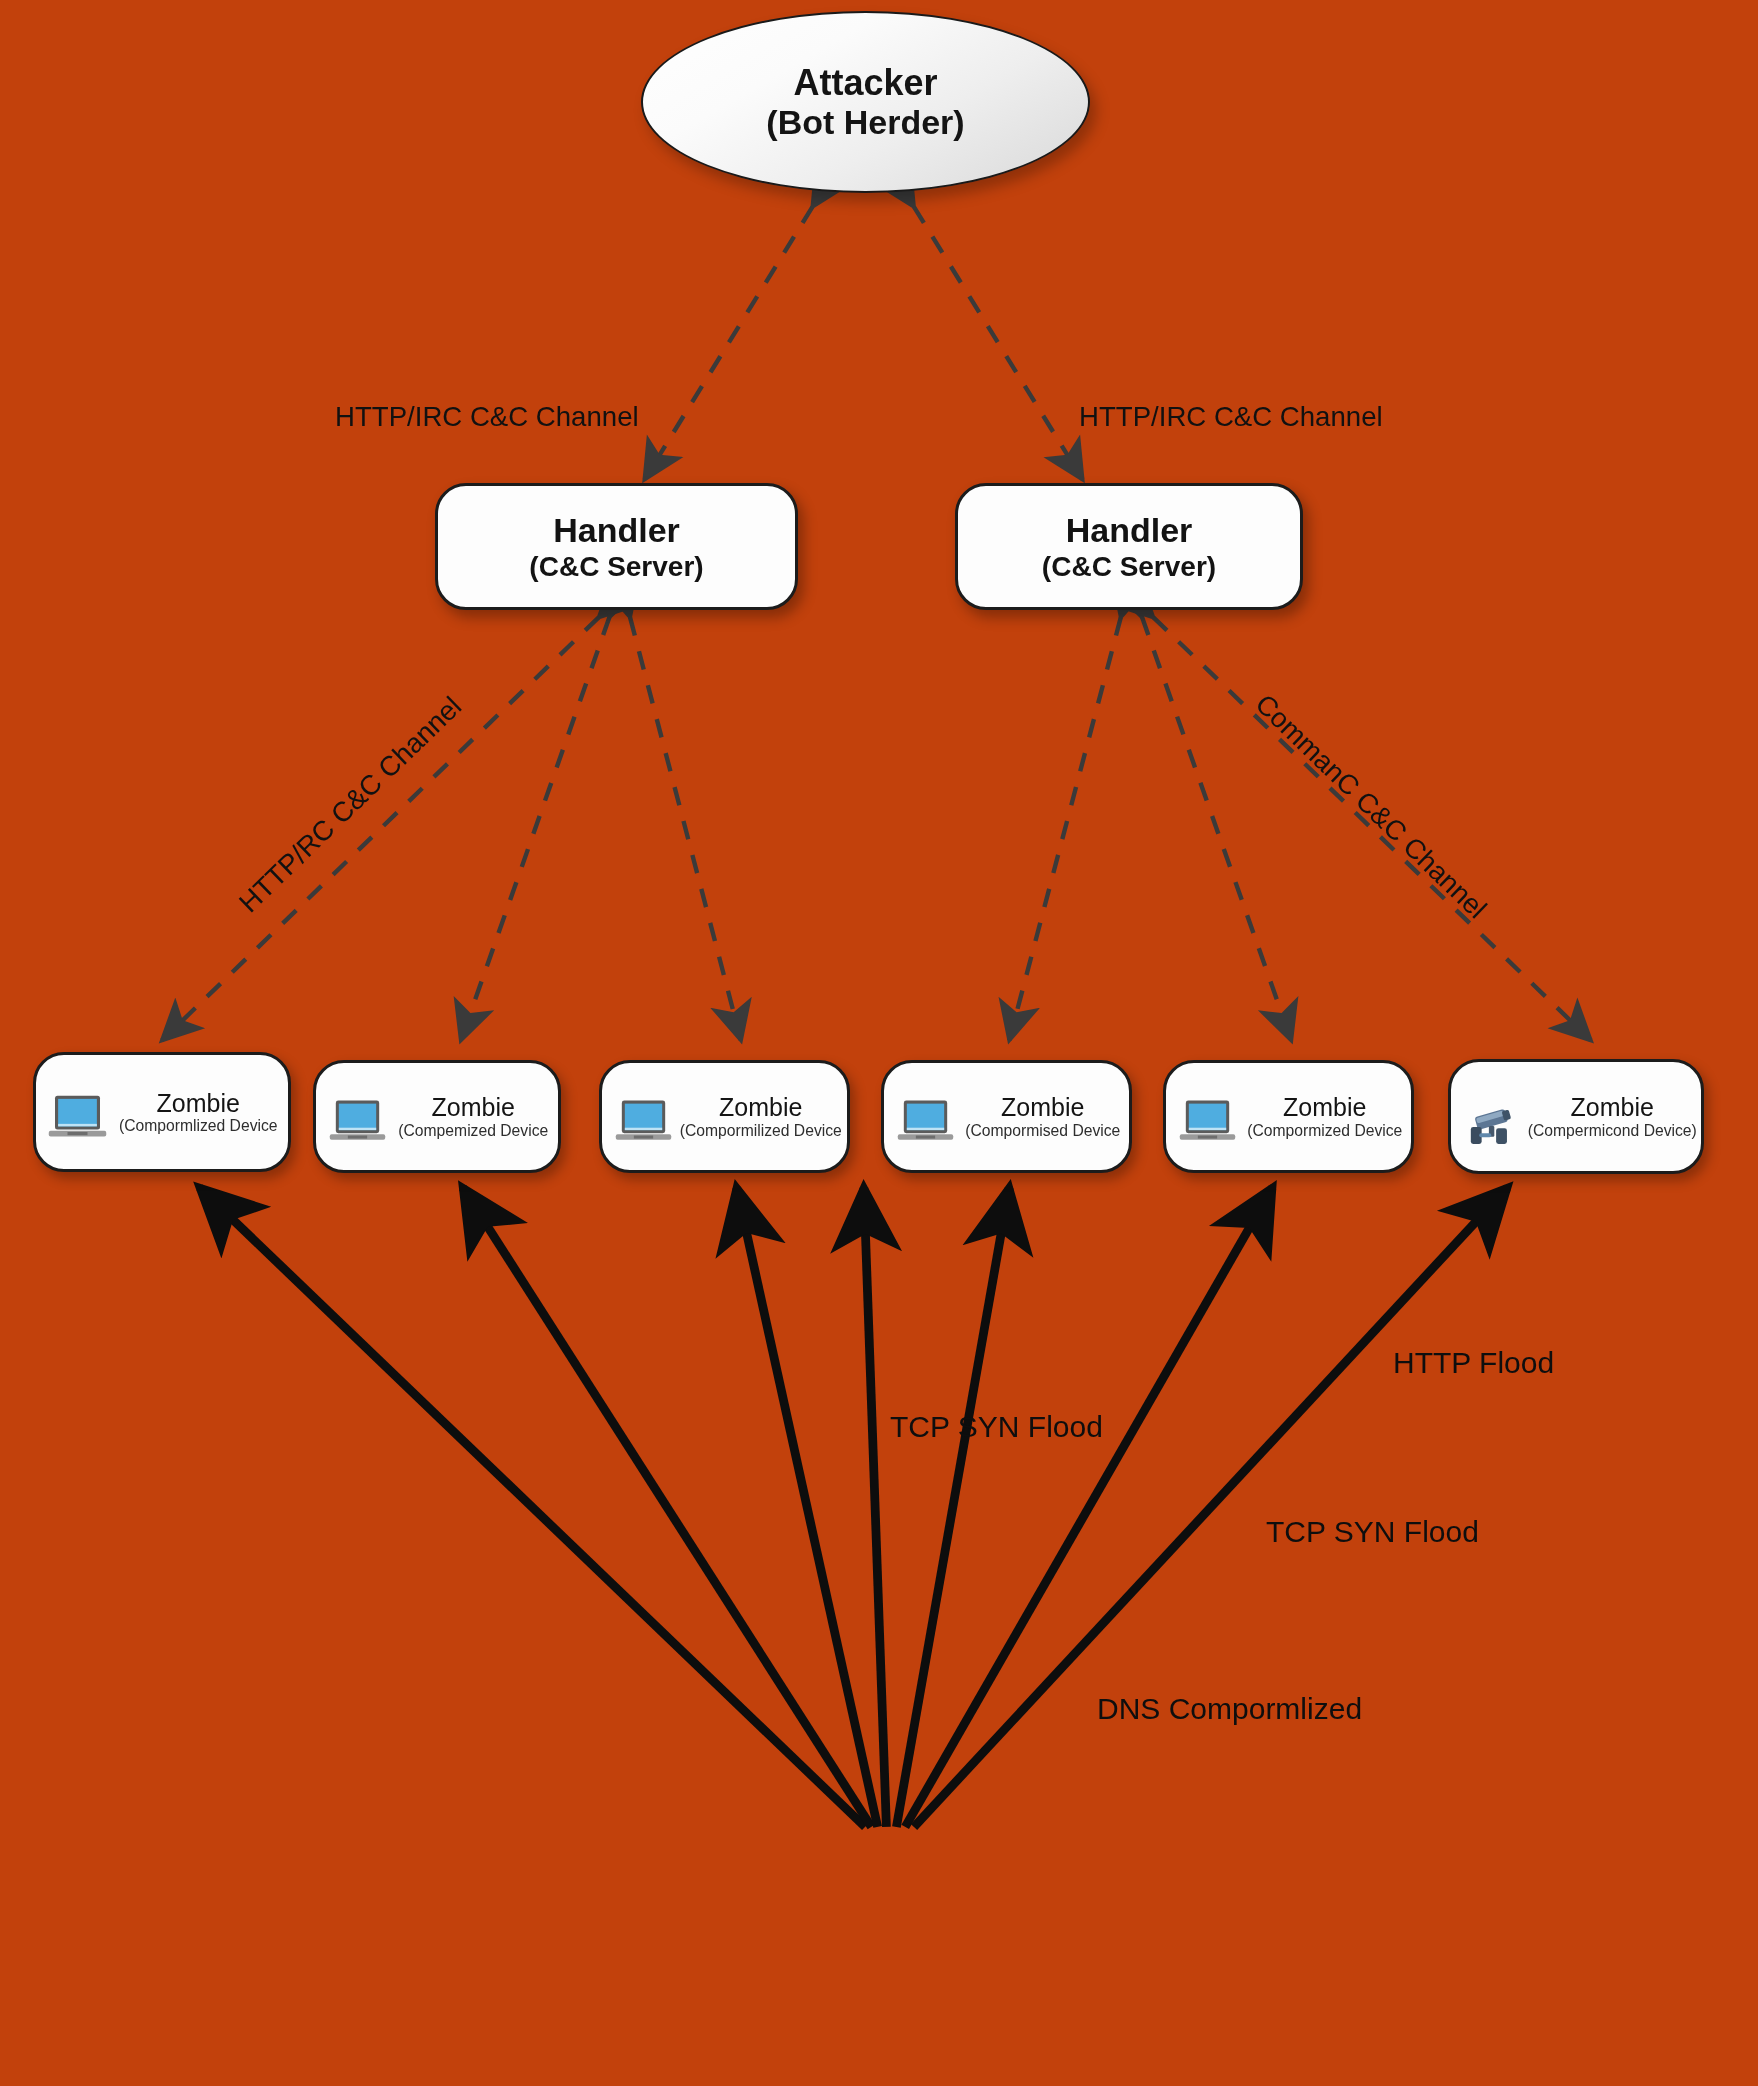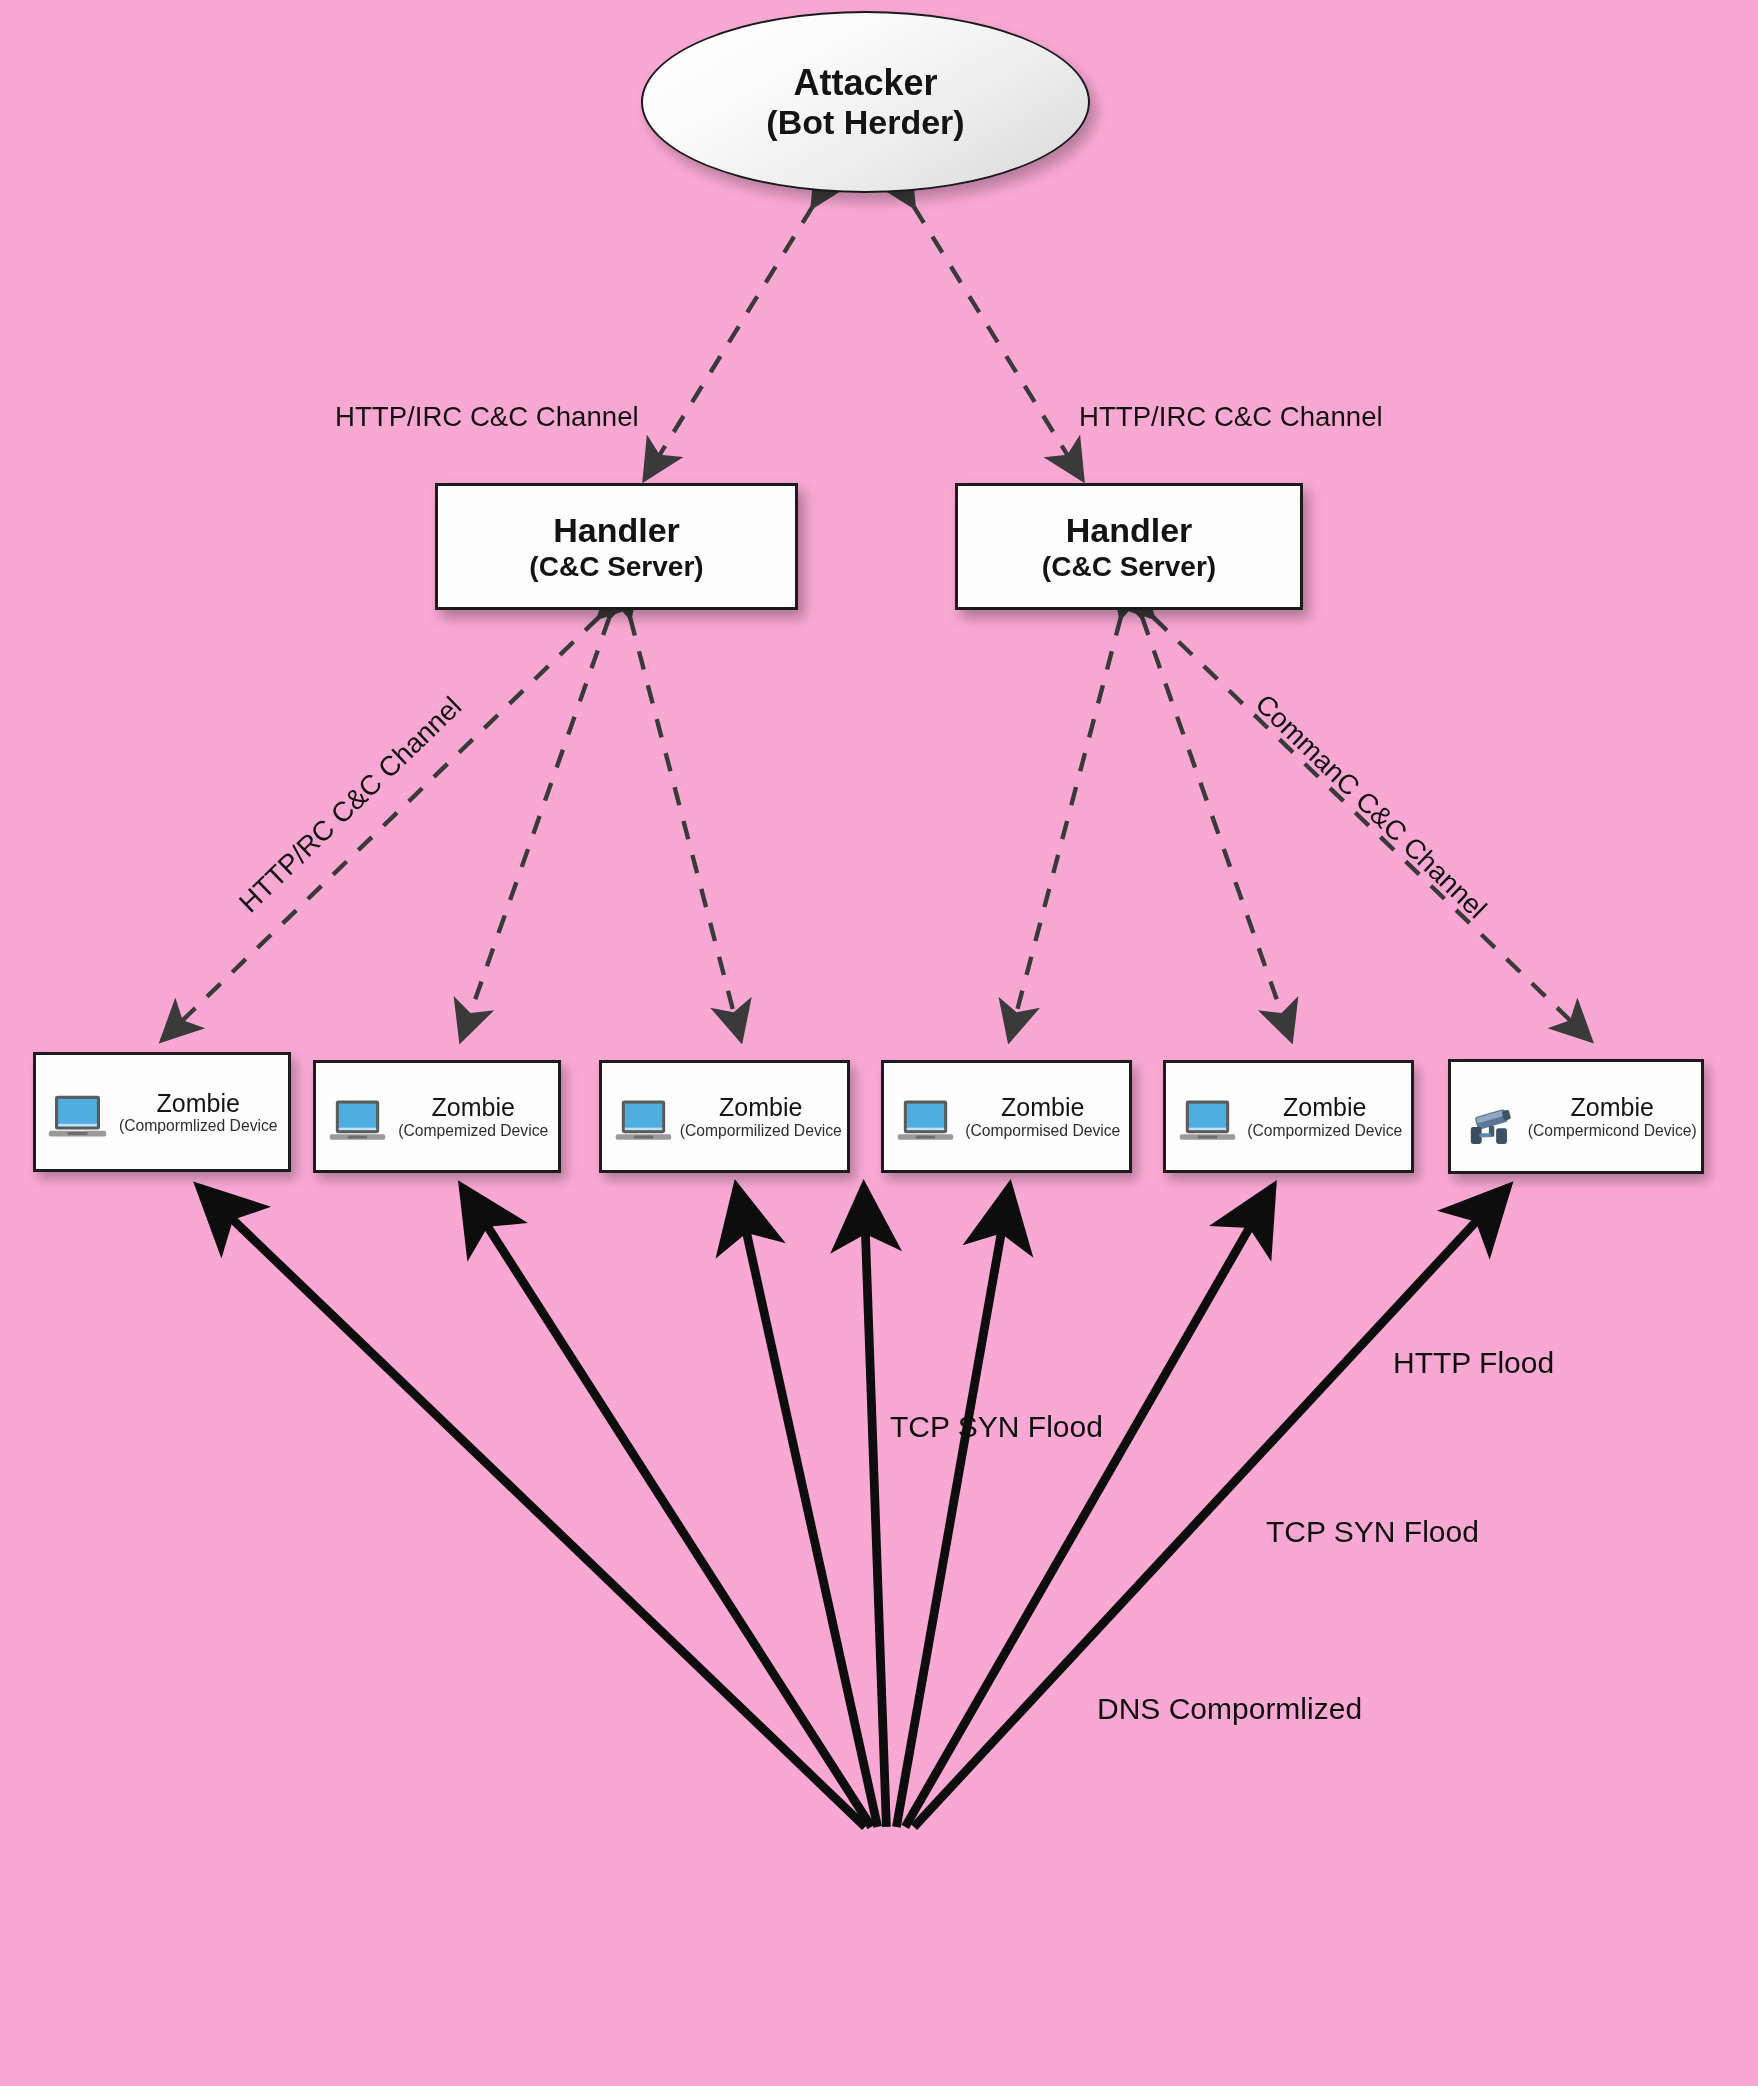--- a/index.html
+++ b/index.html
@@ -1,21 +1,21 @@
 <!DOCTYPE html>
 <html style="font-size:10px"><head>
 <meta charset="utf-8">
 <style>
   html,body{margin:0;padding:0;background:#ffffff;}
   body{font-family:"Liberation Sans",sans-serif;}
-  #stage{position:relative;width:1759px;height:2087px;background:#f9a8d4;overflow:hidden;}
+  #stage{position:relative;width:1759px;height:2087px;background:#c2410c;overflow:hidden;}
   #wire{position:absolute;left:0;top:0;width:1759px;height:2087px;}
 
   .node{position:absolute;box-sizing:border-box;display:flex;flex-direction:column;
-        align-items:center;justify-content:center;text-align:center;}
+        align-items:center;justify-content:center;text-align:center;border-radius:31px;}
 
   .ellipse{
     border:2.5px solid #1a1a1a;border-radius:50%;
     background:linear-gradient(150deg,#ffffff 0%,#fbfbfb 32%,#eeeeee 62%,#d8d8d8 100%);
     box-shadow:6.3px 8.8px 13.8px rgba(0,0,0,.26);
   }
   .ellipse .l1{font-size:36px;font-weight:bold;color:#141414;line-height:1.14;}
   .ellipse .l2{font-size:34px;font-weight:bold;color:#141414;line-height:1.14;}
 
   .rectbox{

